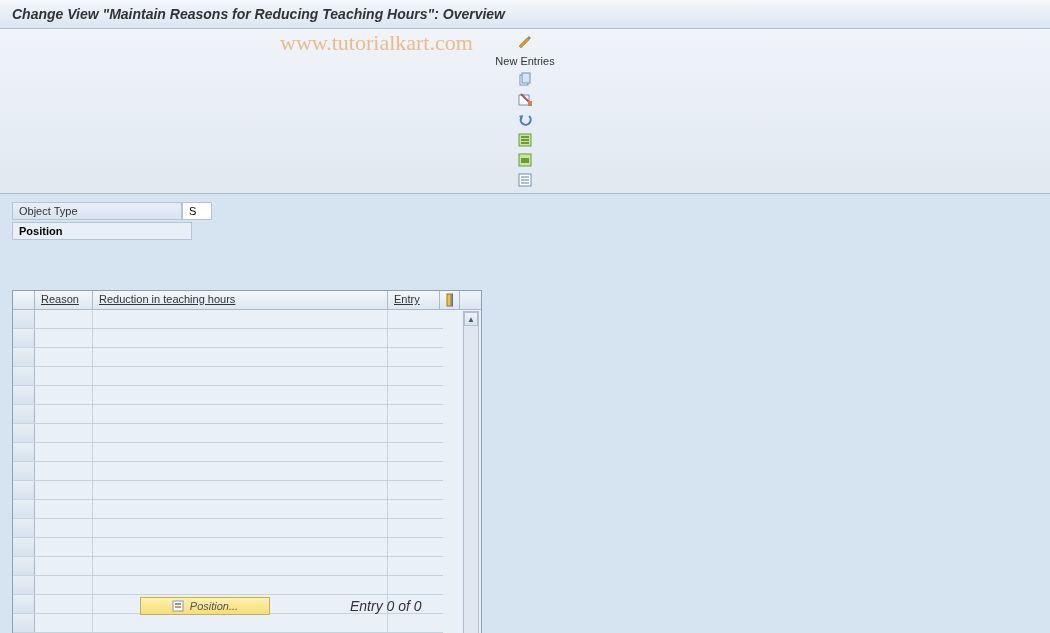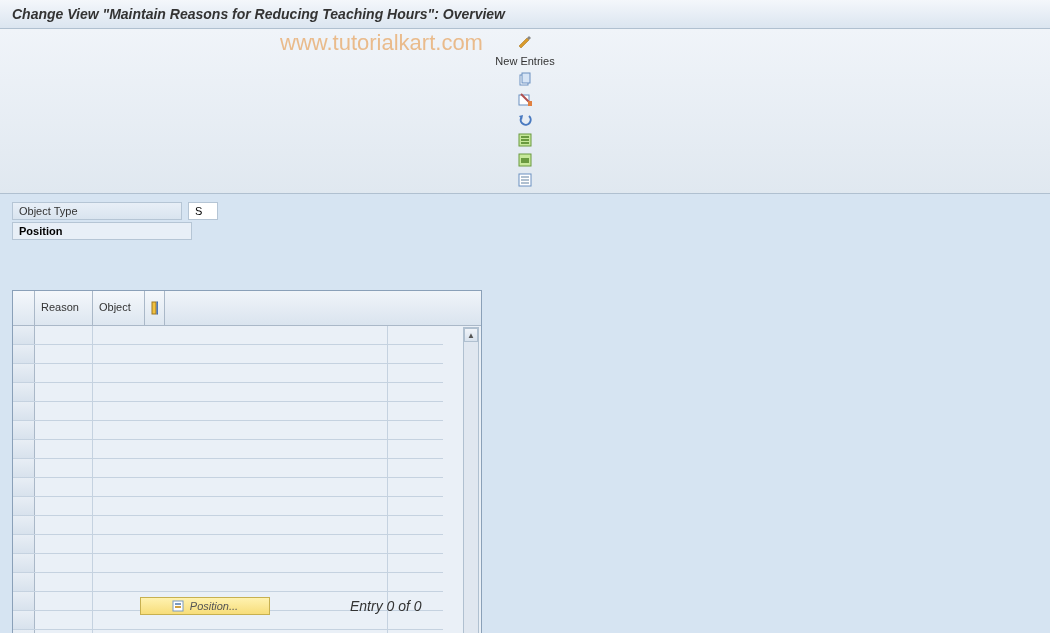--- a/index.html
+++ b/index.html
@@ -47,21 +47,20 @@
     }
     .content-area {
       background: #d6e4f2;
       padding: 8px 12px;
       height: calc(100% - 56px);
     }
     .field-row {
       display: flex;
       align-items: center;
       margin-bottom: 2px;
-      gap: 6px;
     }
     .field-label {
       width: 170px;
       background: linear-gradient(#e8eff7, #d9e4ef);
       border: 1px solid #b5c5d5;
       padding: 2px 6px;
       font-size: 11px;
       color: #333;
     }
     .field-value {
@@ -84,24 +83,25 @@
       background: #eaf0f7;
       position: relative;
     }
     .table-header {
       display: flex;
       background: linear-gradient(#f0f4f9, #dae4ef);
       border-bottom: 1px solid #aab8c8;
     }
     .th-cell {
       border-right: 1px solid #aab8c8;
-      padding: 10px 6px;
+      padding: 2px 6px;
       font-size: 11px;
       color: #333;
       background: linear-gradient(#f4f7fb, #dde6f0);
+      text-decoration: underline;
     }
     .th-selector { width: 22px; }
     .th-reason { width: 58px; }
     .th-reduction { width: 295px; }
     .th-hours { width: 52px; }
     .th-config { width: 20px; display:flex; align-items:center; justify-content:center; }
     .table-body {
       height: 340px;
       overflow: hidden;
       position: relative;
@@ -197,21 +197,21 @@
     .entry-status {
       font-size:14px;
       color:#333;
     }
     .watermark {
       position:absolute;
       top: 30px;
       left: 280px;
       font-size: 22px;
       color: rgba(230,140,50,0.55);
-      font-family: Liberation Sans, sans-serif;
+      font-family: Liberation Serif, serif;
       pointer-events:none;
       z-index: 50;
     }
   </style>
 </head>
 <body>
 
 <div class="title-bar">
   <span>Change View "Maintain Reasons for Reducing Teaching Hours": Overview</span>
 </div>
@@ -276,21 +276,22 @@
     <div class="field-value fv-short">S</div>
   </div>
   <div class="field-row">
     <div class="field-value fv-long readonly">Position</div>
   </div>
 
   <div class="table-container">
     <div class="table-header">
       <div class="th-cell th-selector"></div>
       <div class="th-cell th-reason">Reason</div>
-      <div class="th-cell th-hours">Object</div>
+      <div class="th-cell th-reduction">Reduction in teaching hours</div>
+      <div class="th-cell th-hours">Entry</div>
       <div class="th-cell th-config">
         <svg width="14" height="14">
             <rect x="1" y="1" width="4" height="12" fill="#f0c040" stroke="#a07820"></rect>
             <rect x="6" y="1" width="4" height="12" fill="#6090d0" stroke="#3a60a0"></rect>
           </svg>
       </div>
     </div>
     <div class="table-body">
       <div class="table-rows" id="table-rows">
           <div class="tr-row">

